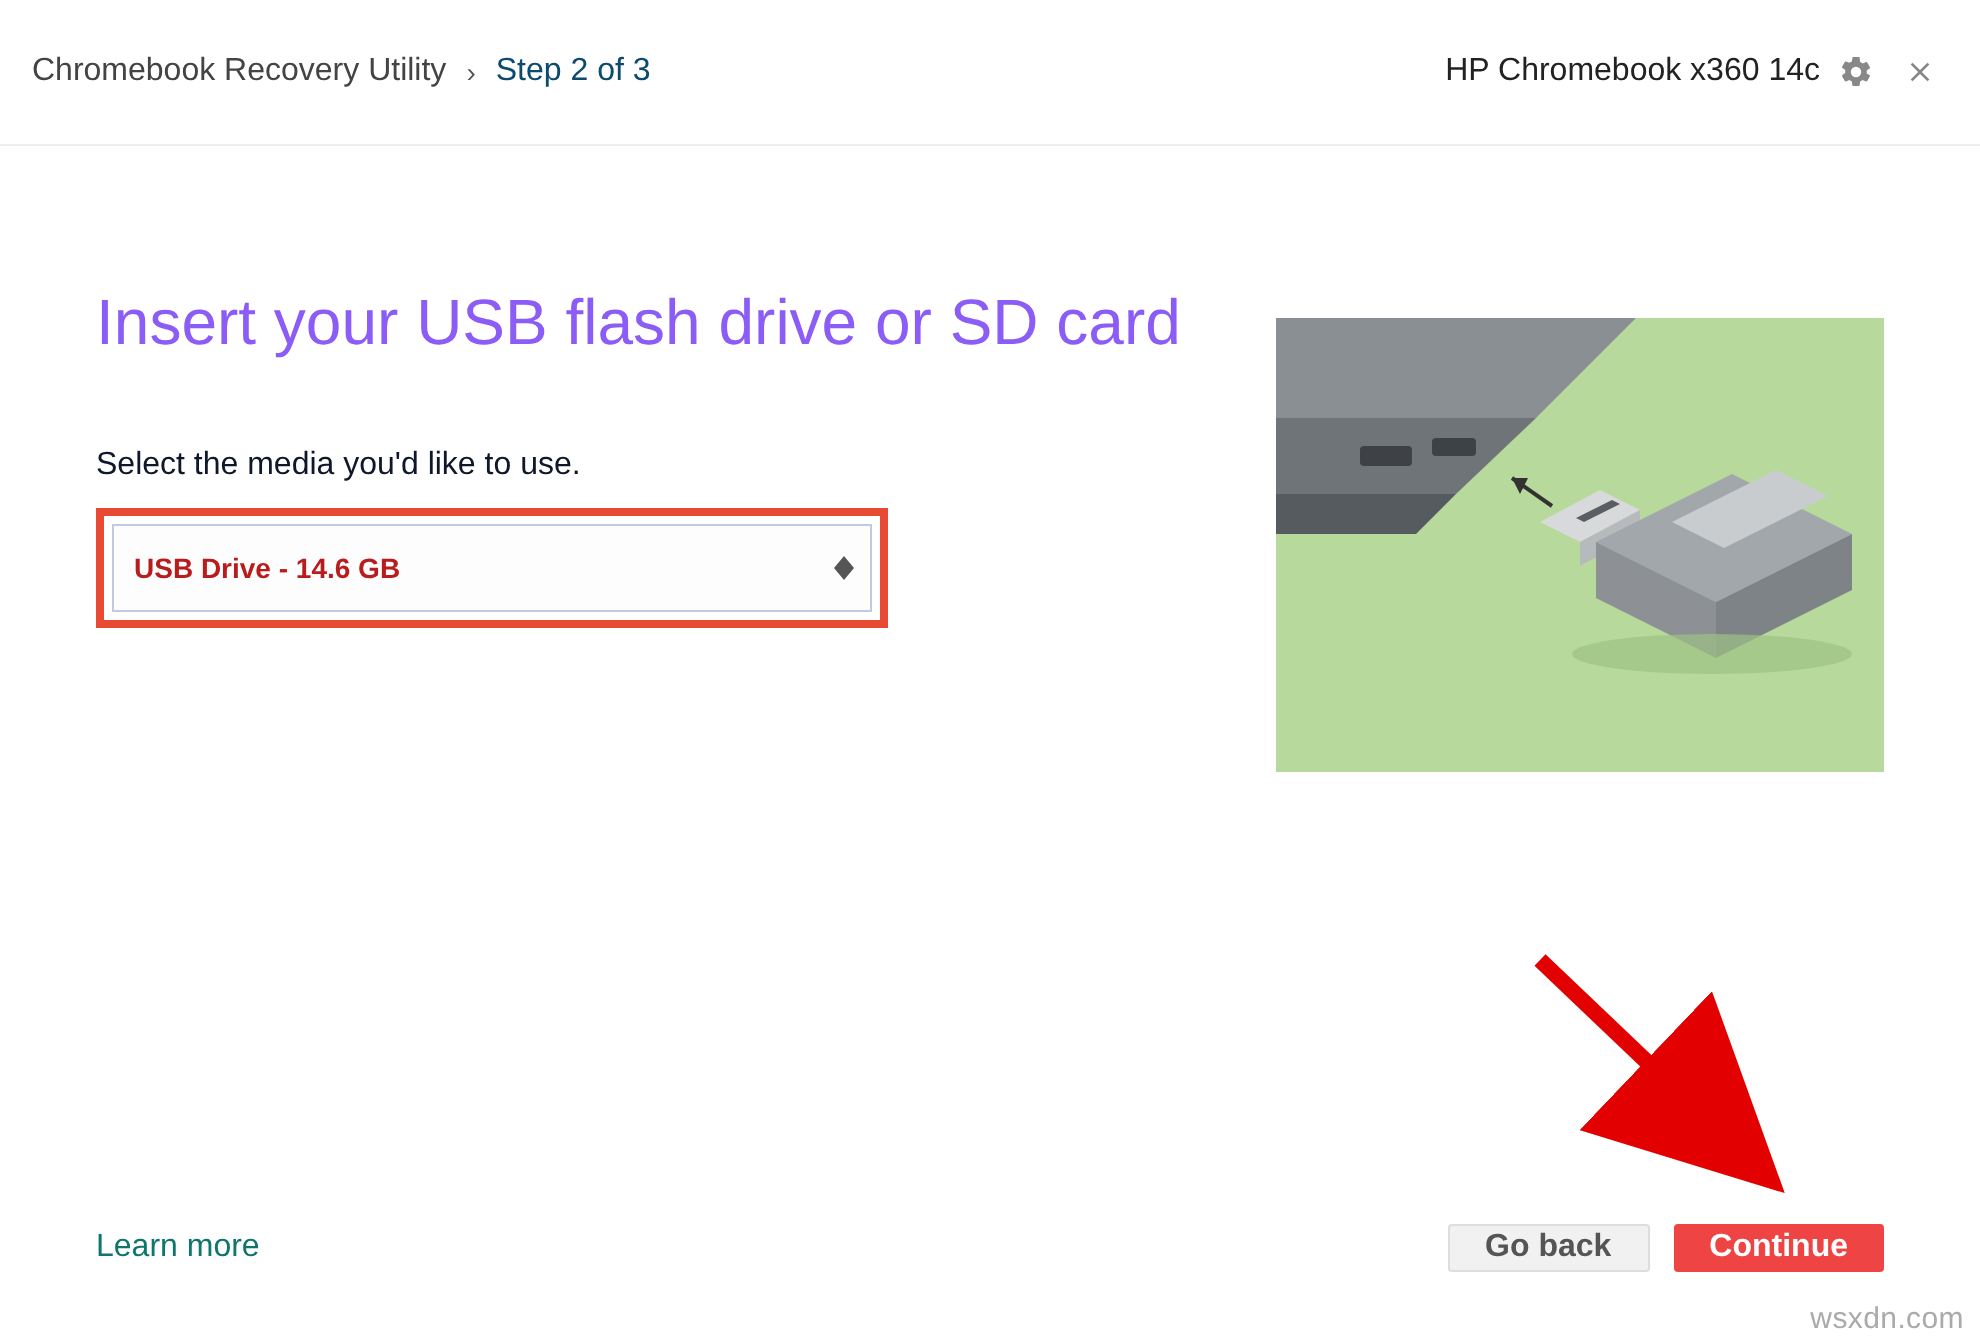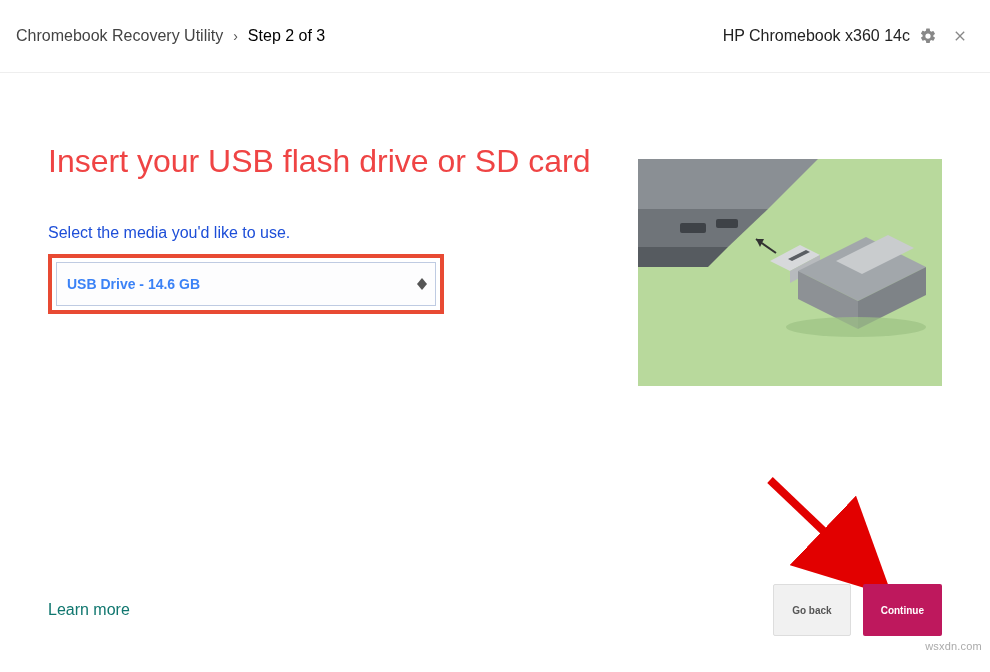--- a/index.html
+++ b/index.html
@@ -14,65 +14,65 @@
   }
   .header {
     display: flex;
     align-items: center;
     padding: 22px 16px;
     border-bottom: 1px solid #eee;
     font-size: 16px;
   }
   .header .title { color: #444; }
   .header .chevron { margin: 0 10px 0 10px; color: #555; font-size: 14px; }
-  .header .step { color: #000000; }
+  .header .step { color: #0c4a6e; }
   .header .spacer { flex: 1; }
   .header .device { color: #222; margin-right: 0; }
   .header .icon-btn {
     width: 28px; height: 28px;
     display: inline-flex; align-items: center; justify-content: center;
     color: #888; cursor: pointer;
     margin-left: 4px;
   }
   .header .icon-btn svg { fill: currentColor; }
 
   .content {
     padding: 46px 48px 0 48px;
     display: flex;
     justify-content: space-between;
     position: relative;
   }
   h1.page-title {
     font-size: 32px;
     font-weight: 400;
-    color: #ef4444;
+    color: #8b5cf6;
     margin: 24px 0 44px 0;
   }
   .instruction {
     font-size: 16px;
-    color: #1d4ed8;
+    color: #0f172a;
     margin: 0 0 12px 0;
   }
   .select-wrap {
     border: 4px solid #e84a33;
     width: 396px;
     padding: 4px;
   }
   .media-select {
     width: 100%;
     height: 44px;
     border: 1px solid #bfcbe2;
     background: #fdfdfe;
     display: flex;
     align-items: center;
     justify-content: space-between;
     padding: 0 8px 0 10px;
     font-size: 14px;
     font-weight: 700;
-    color: #3b82f6;
+    color: #b91c1c;
     cursor: pointer;
   }
   .media-select .chevrons {
     display: flex; flex-direction: column; line-height: 5px; color: #555;
   }
   .media-select .chevrons svg { display:block; }
 
   .illustration {
     width: 304px;
     height: 227px;
@@ -92,49 +92,49 @@
     justify-content: space-between;
   }
   .learn-more {
     color: #0f766e;
     font-size: 16px;
     text-decoration: none;
     cursor: pointer;
   }
   .buttons { display: flex; gap: 12px; }
   .btn {
-    height: 52px;
+    height: 24px;
     padding: 0 18px;
-    font-size: 10px;
+    font-size: 16px;
     font-weight: 700;
     border-radius: 2px;
     cursor: pointer;
     border: none;
     display: inline-flex; align-items: center; justify-content: center;
   }
   .btn.secondary {
     background: #f1f1f1;
     color: #555;
     border: 1px solid #ddd;
   }
   .btn.primary {
-    background: #be185d;
+    background: #ef4444;
     color: #fff;
   }
 
   .arrow-annotation {
     position: absolute;
     pointer-events: none;
   }
 
   .watermark {
     position: absolute;
-    bottom: 20px;
+    bottom: 4px;
     right: 8px;
-    font-size: 11px;
+    font-size: 15px;
     color: #aaa;
     letter-spacing: 0.2px;
   }
 </style>
 </head>
 <body>
 
 <div class="header">
   <span class="title">Chromebook Recovery Utility</span>
   <span class="chevron">›</span>

